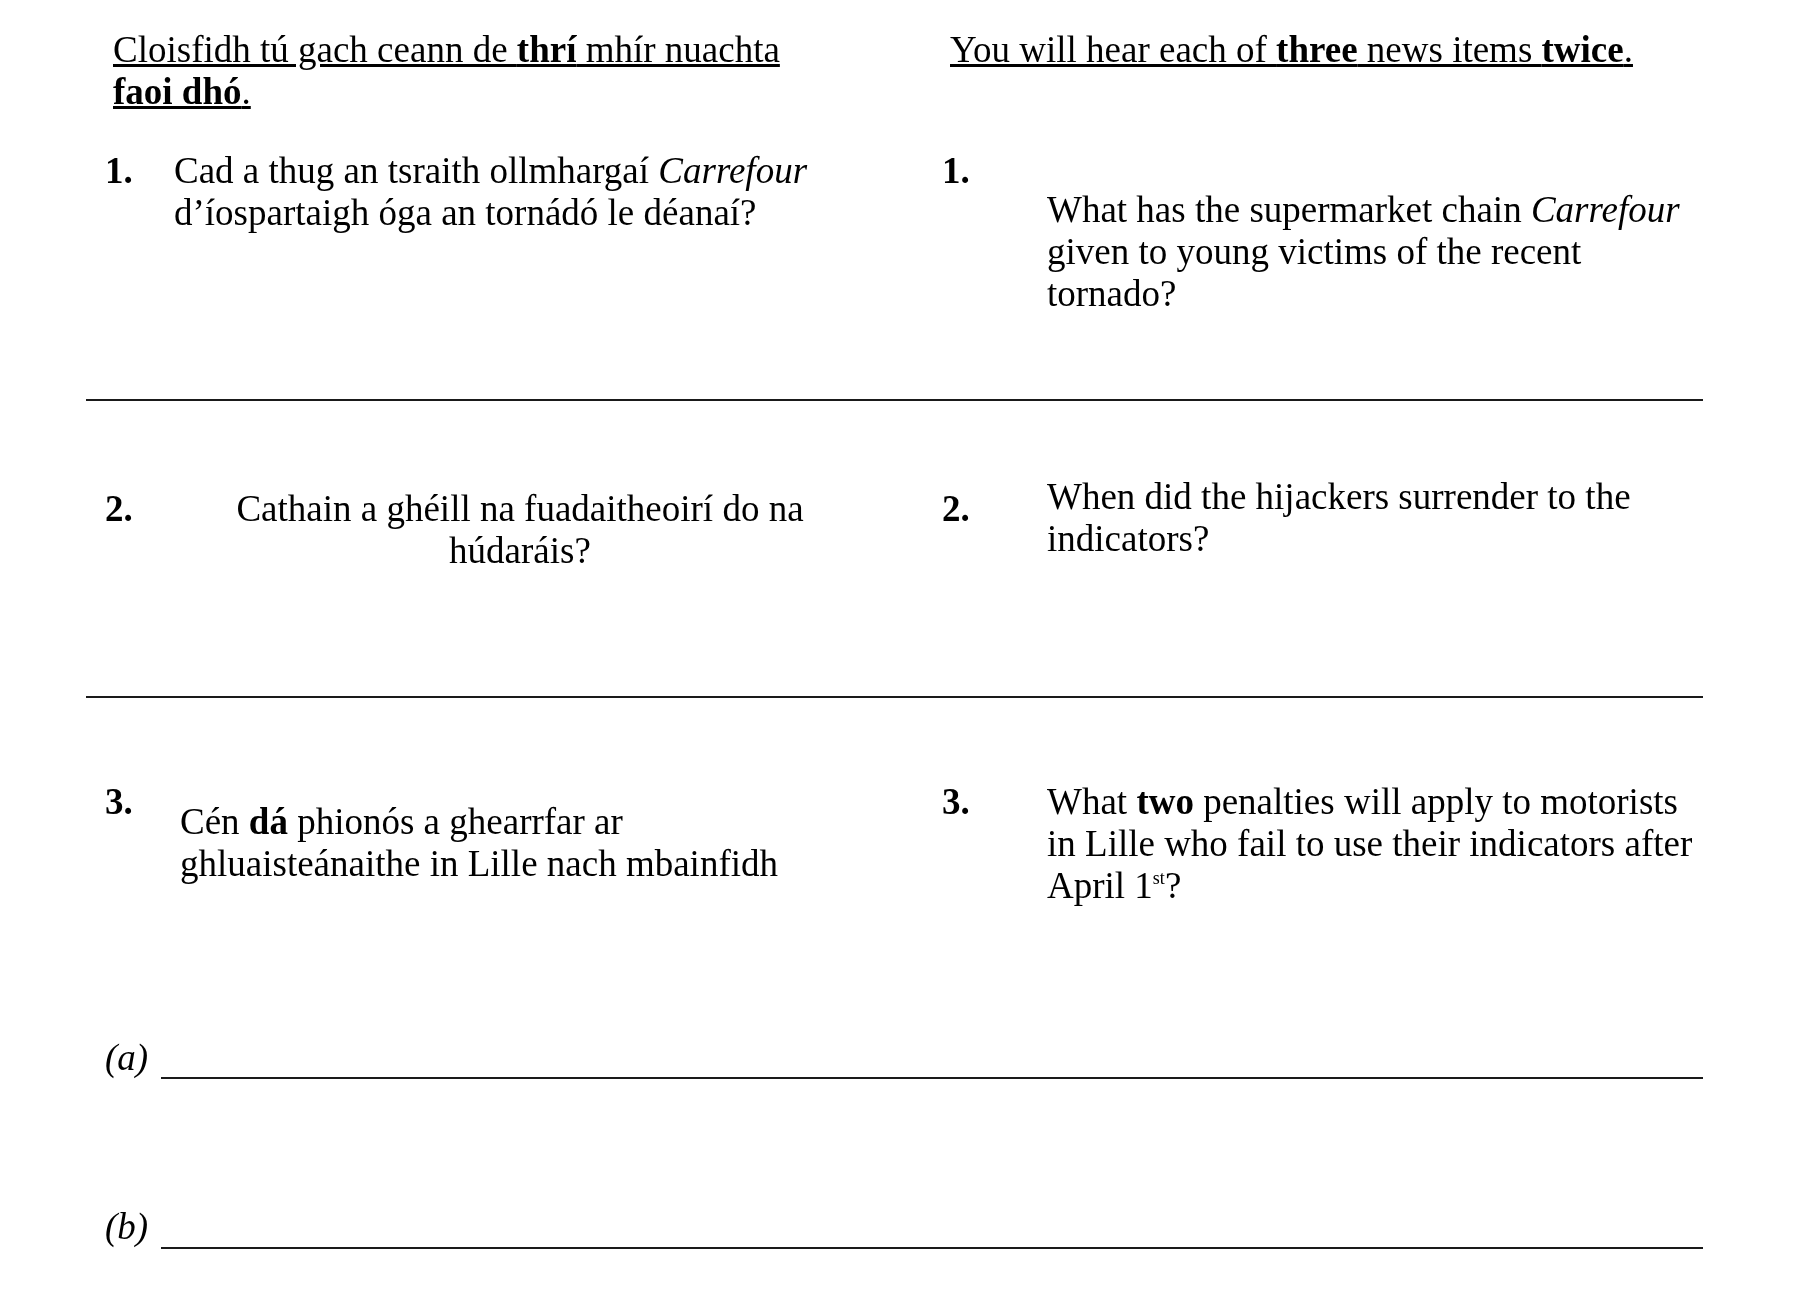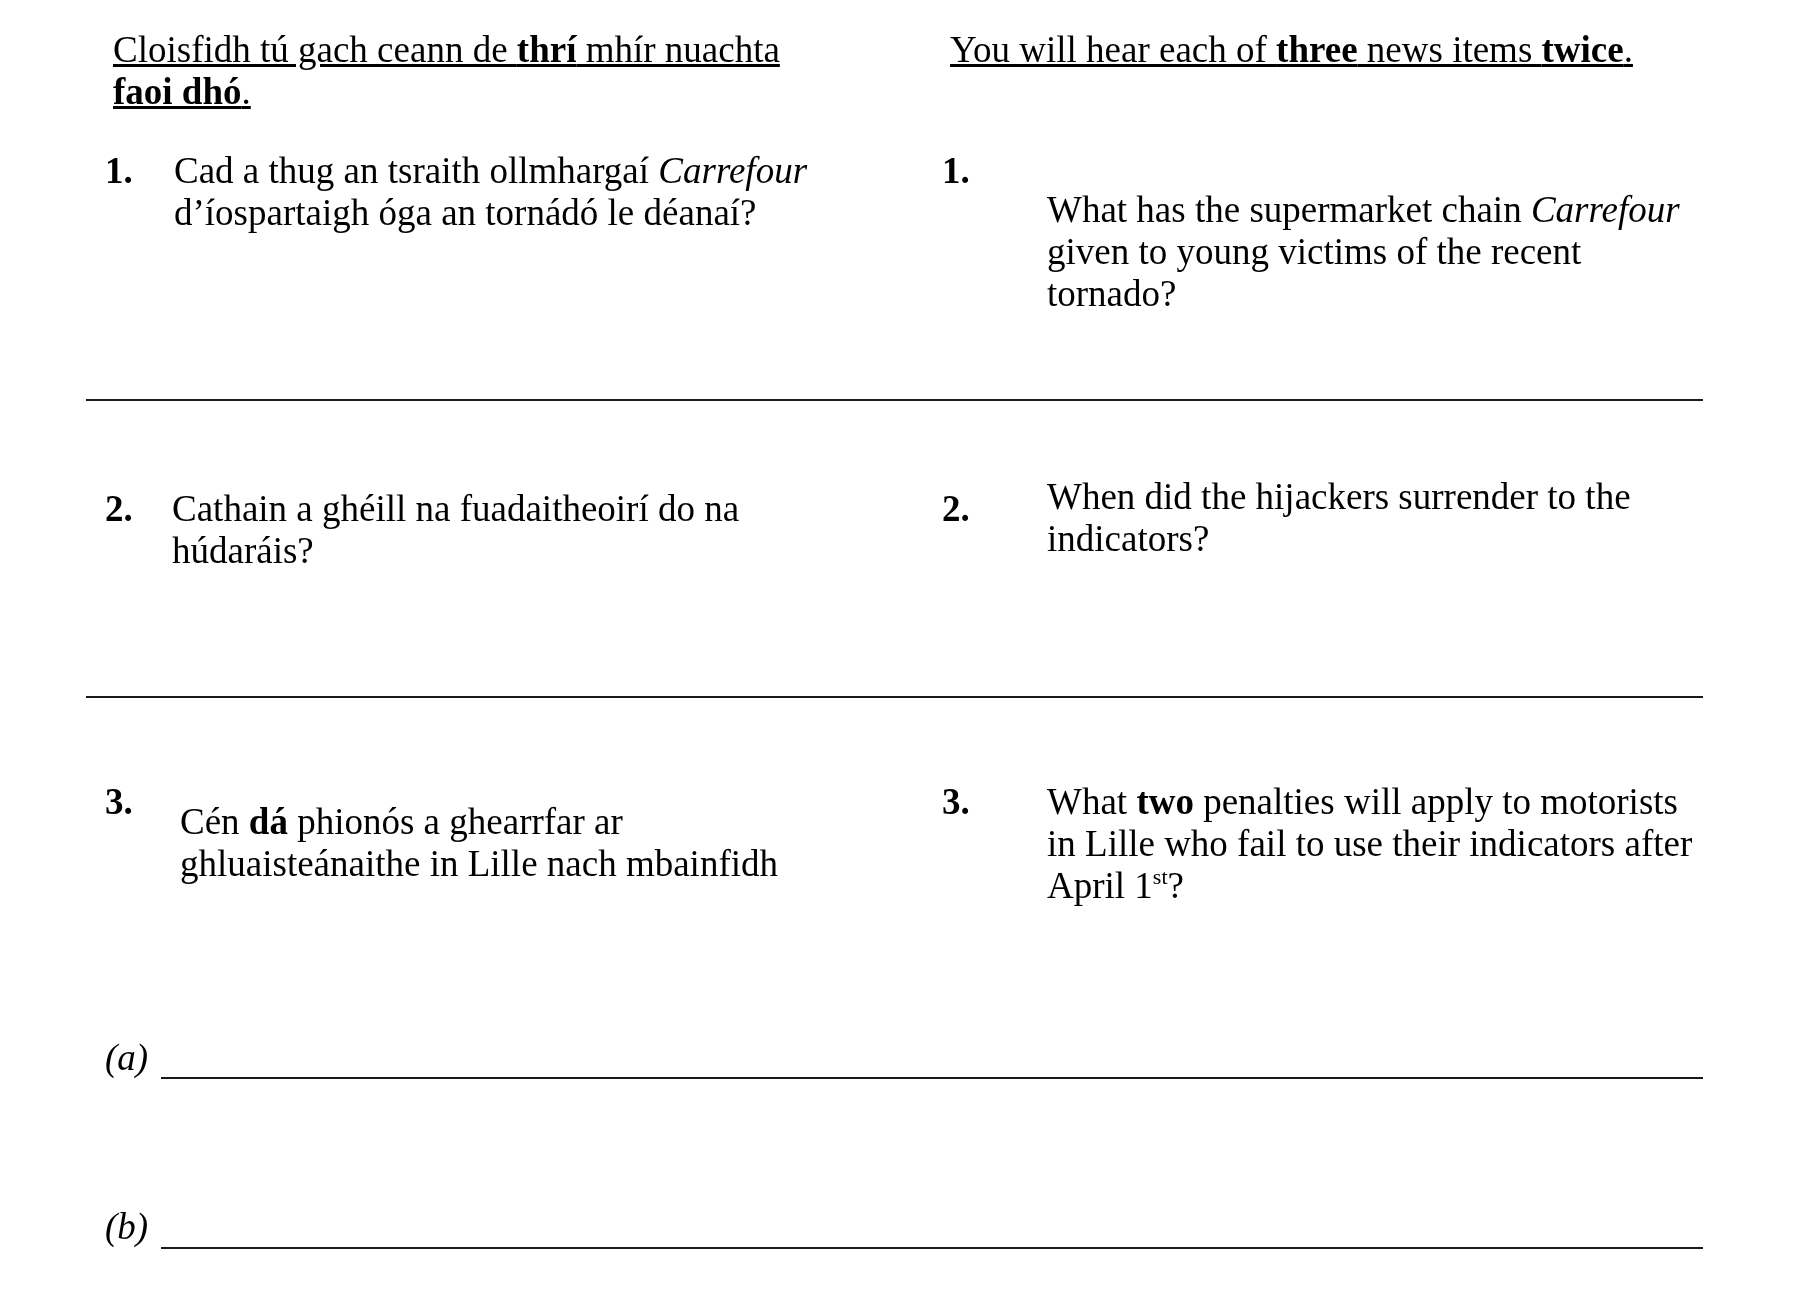--- a/index.html
+++ b/index.html
@@ -32,21 +32,21 @@
   }
   .qtext {
     position: absolute;
   }
   .rule {
     position: absolute;
     height: 2px;
     background: #1a1a1a;
   }
   .sup {
-    font-size: 22px;
+    font-size: 18px;
     vertical-align: 14px;
     line-height: 0;
   }
   .sublabel {
     position: absolute;
     font-style: italic;
   }
 </style>
 </head>
 <body>
@@ -70,21 +70,21 @@
     <span>What has the supermarket chain </span><i>Carrefour</i><br>
     <span>given to young victims of the recent</span><br>
     <span>tornado?</span>
   </div>
 </div>
 
 <div class="rule" style="left:86px; top:399px; width:1617px;"></div>
 
 <div>
   <span class="num" style="left:105px; top:488px;">2.</span>
-  <div class="qtext" style="left:172px; top:488px; width:680px;">
+  <div class="qtext" style="left:180px; top:488px; width:680px;text-align:center;">
     <span>Cathain a ghéill na fuadaitheoirí do na</span><br>
     <span>húdaráis?</span>
   </div>
   <span class="num" style="left:942px; top:488px;">2.</span>
   <div class="qtext" style="left:1047px; top:476px; width:720px;">
     <span>When did the hijackers surrender to the</span><br>
     <span>indicators?</span>
   </div>
 </div>
 

